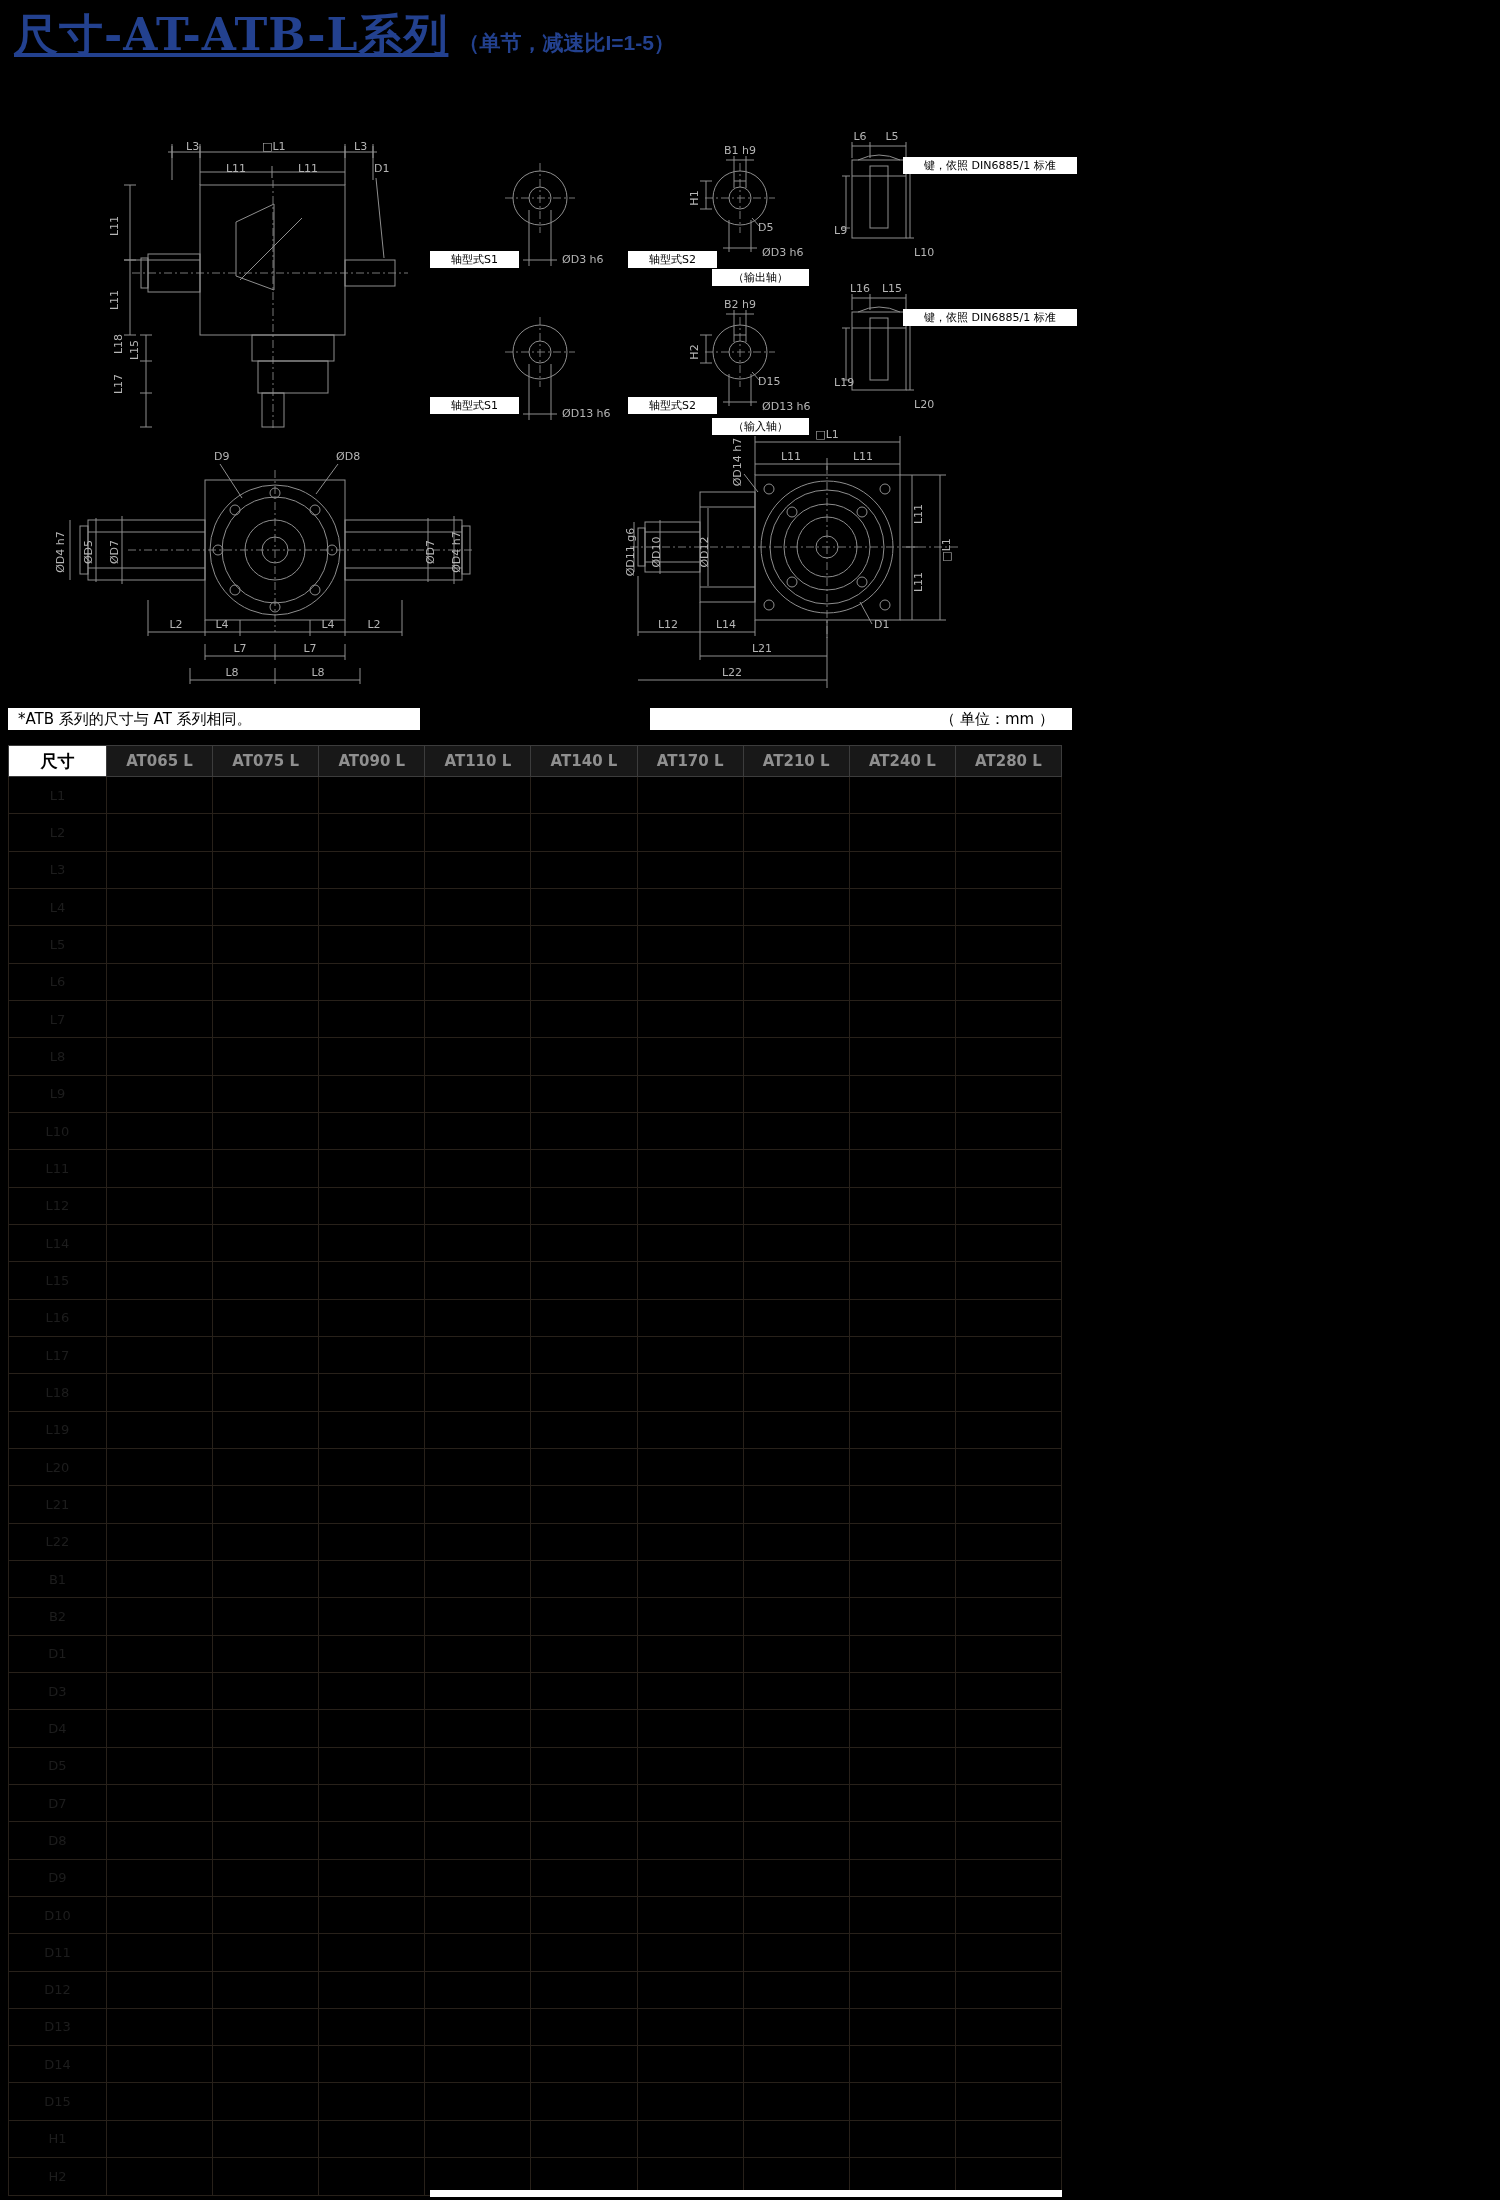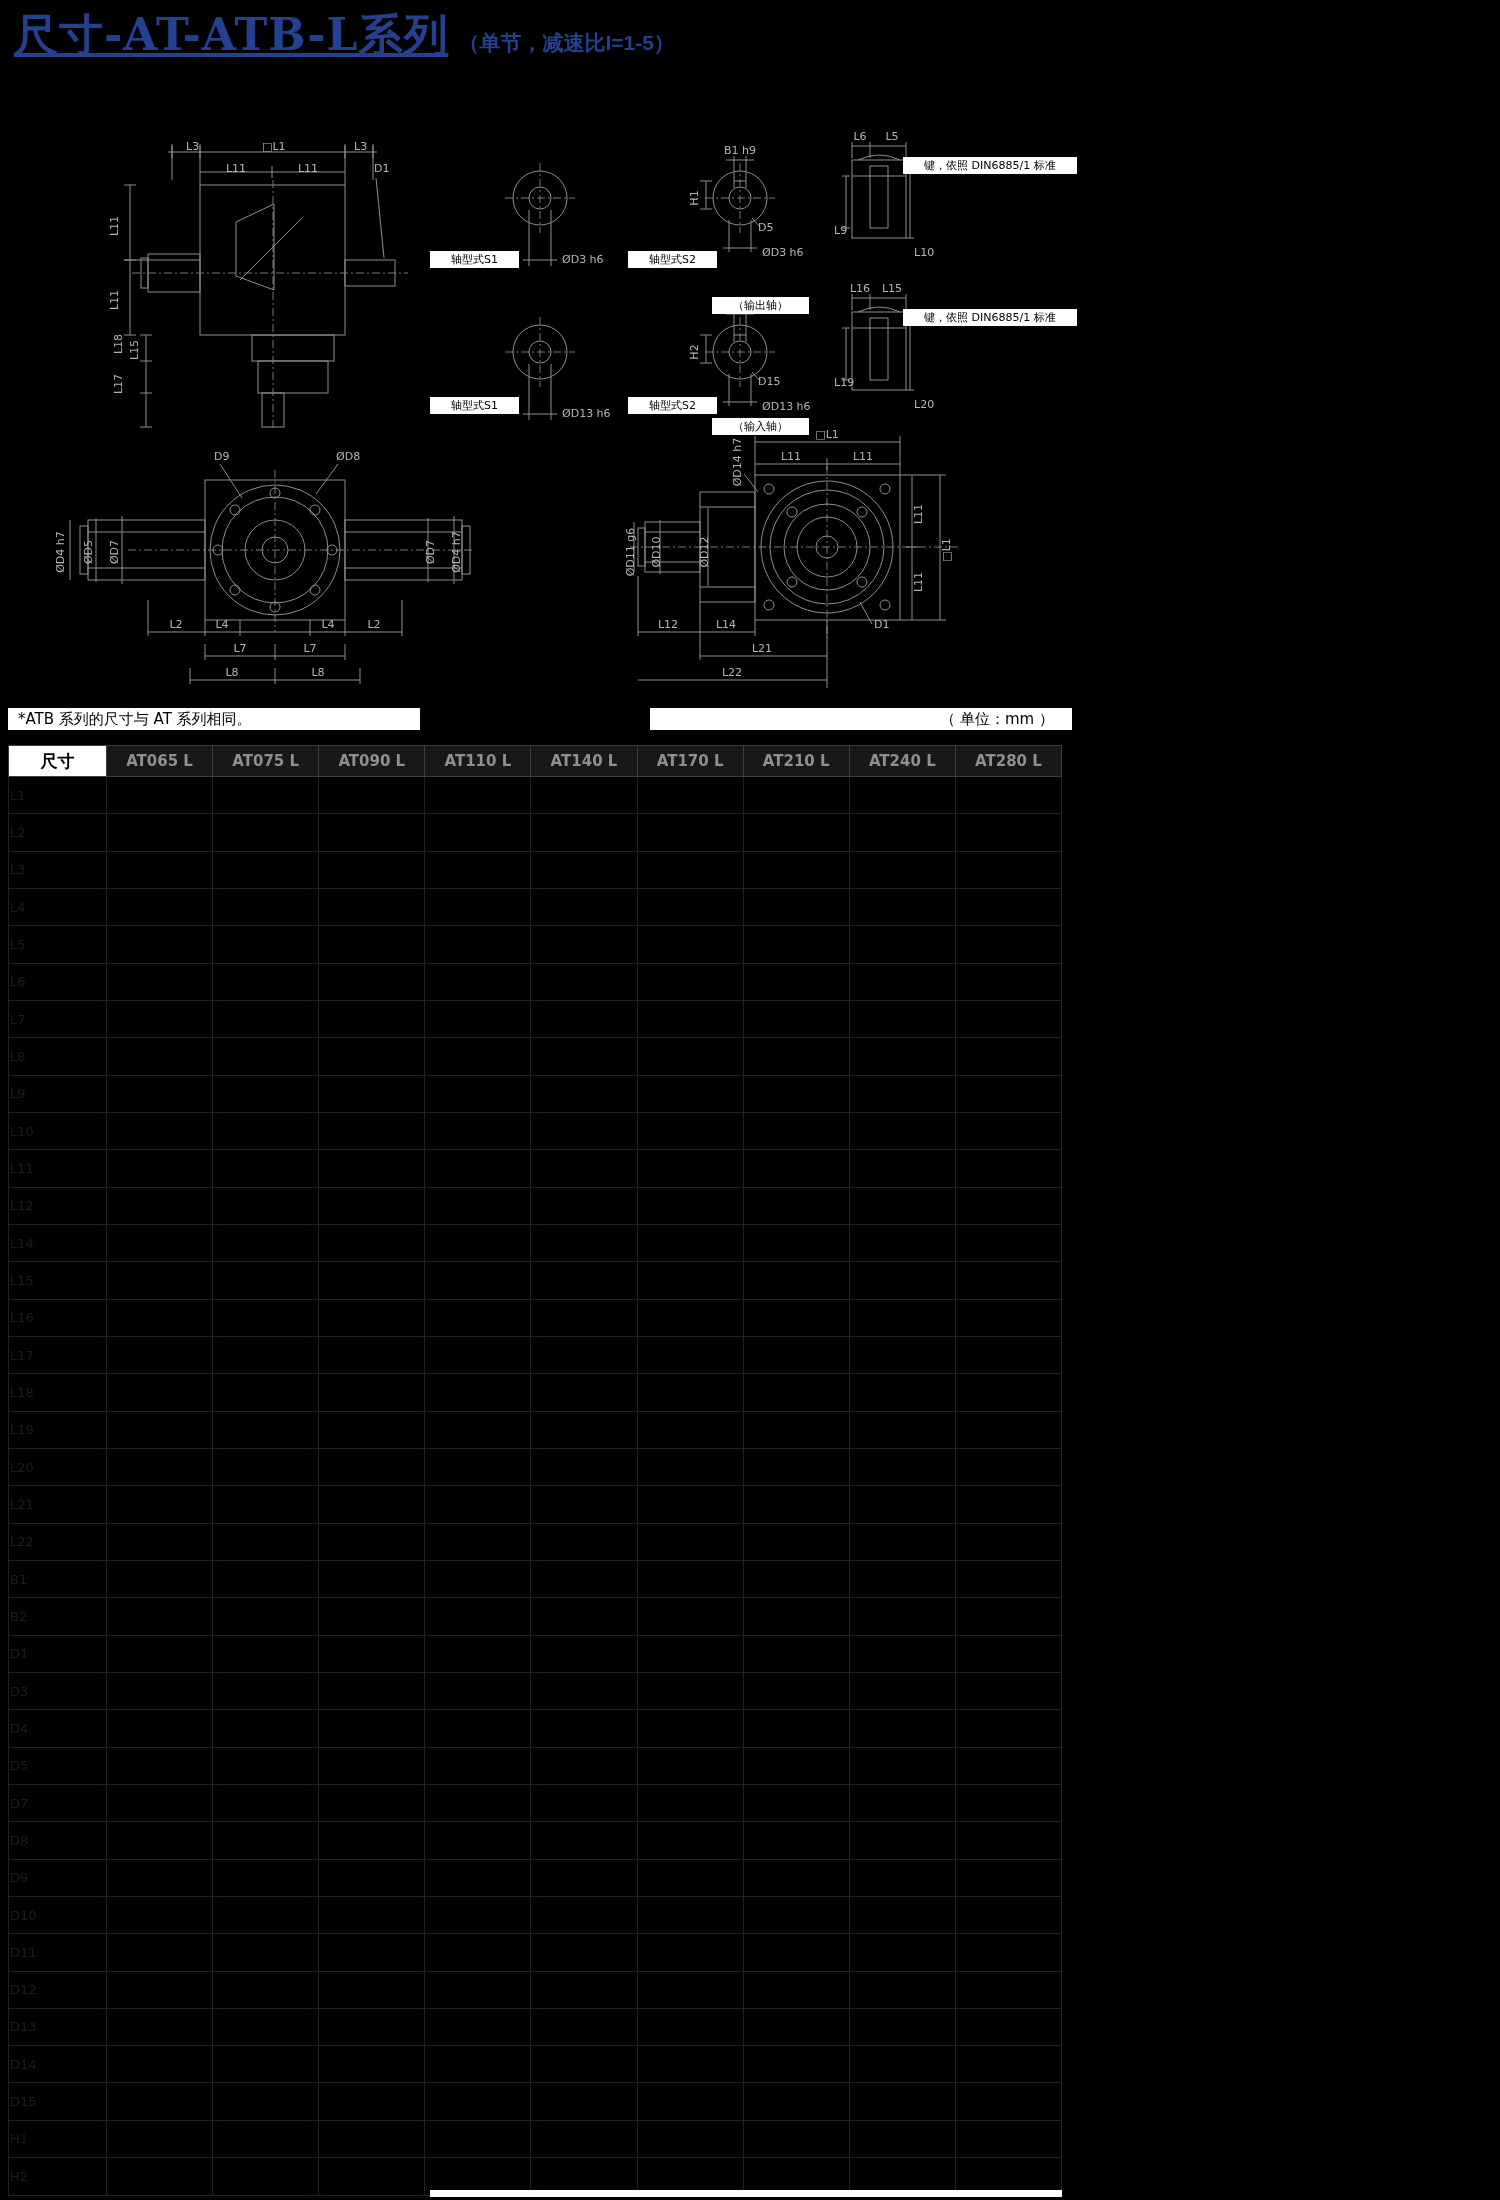--- a/index.html
+++ b/index.html
@@ -14,21 +14,21 @@
         padding:1px 21px;white-space:nowrap;}
   .note-left{position:absolute;left:8px;top:708px;width:402px;height:22px;background:#fff;
              color:#000;font-size:15px;line-height:22px;padding-left:10px;}
   .note-right{position:absolute;left:650px;top:708px;width:404px;height:22px;background:#fff;
               color:#000;font-size:15px;line-height:22px;text-align:right;padding-right:18px;}
   table#dim-table{position:absolute;left:8px;top:745px;width:1054px;height:1451px;
                   border-collapse:collapse;table-layout:fixed;}
   #dim-table thead th{background:#181818;color:#8f8f8f;font-size:15px;font-weight:bold;
                       height:28px;border:1px solid #3c3c3c;text-align:center;}
   #dim-table thead th.corner{background:#ffffff;color:#000;font-size:17px;}
-  #dim-table tbody th{color:#1d1d1d;font-size:13px;font-weight:normal;border:1px solid #28211a;text-align:left;}
+  #dim-table tbody th{color:#1d1d1d;font-size:13px;font-weight:normal;border:1px solid #28211a;text-align:center;}
   #dim-table tbody td{color:#1d1d1d;font-size:12px;border:1px solid #28211a;text-align:center;}
   .footer-strip{position:absolute;left:430px;top:2190px;width:632px;height:7px;background:#fff;}
 </style>
 </head>
 <body>
 
 <div class="page">
 
   <div class="title-row">
     <span class="title">尺寸-AT-ATB-L系列</span><span class="subtitle">（单节，减速比I=1-5）</span>
@@ -216,21 +216,21 @@
         <text x="668" y="498" text-anchor="middle">L12</text>
         <text x="726" y="498" text-anchor="middle">L14</text>
         <text x="762" y="522" text-anchor="middle">L21</text>
         <text x="732" y="546" text-anchor="middle">L22</text>
       </g>
   </svg>
 
   <div id="boxes">
       <div class="wbox" style="left: 430px; top: 251px;">轴型式S1</div>
       <div class="wbox" style="left: 628px; top: 251px;">轴型式S2</div>
-      <div class="wbox" style="left: 712px; top: 269px; margin-top: 28px;">（输出轴）</div>
+      <div class="wbox" style="left: 712px; top: 269px;">（输出轴）</div>
       <div class="wbox" style="left: 430px; top: 397px;">轴型式S1</div>
       <div class="wbox" style="left: 628px; top: 397px;">轴型式S2</div>
       <div class="wbox" style="left: 712px; top: 418px;">（输入轴）</div>
       <div class="wbox" style="left: 903px; top: 157px;">键，依照 DIN6885/1 标准</div>
       <div class="wbox" style="left: 903px; top: 309px;">键，依照 DIN6885/1 标准</div>
     </div>
 
   <div class="note-left">*ATB 系列的尺寸与 AT 系列相同。</div>
   <div class="note-right"><span>（ 单位：mm ）</span></div>
 

